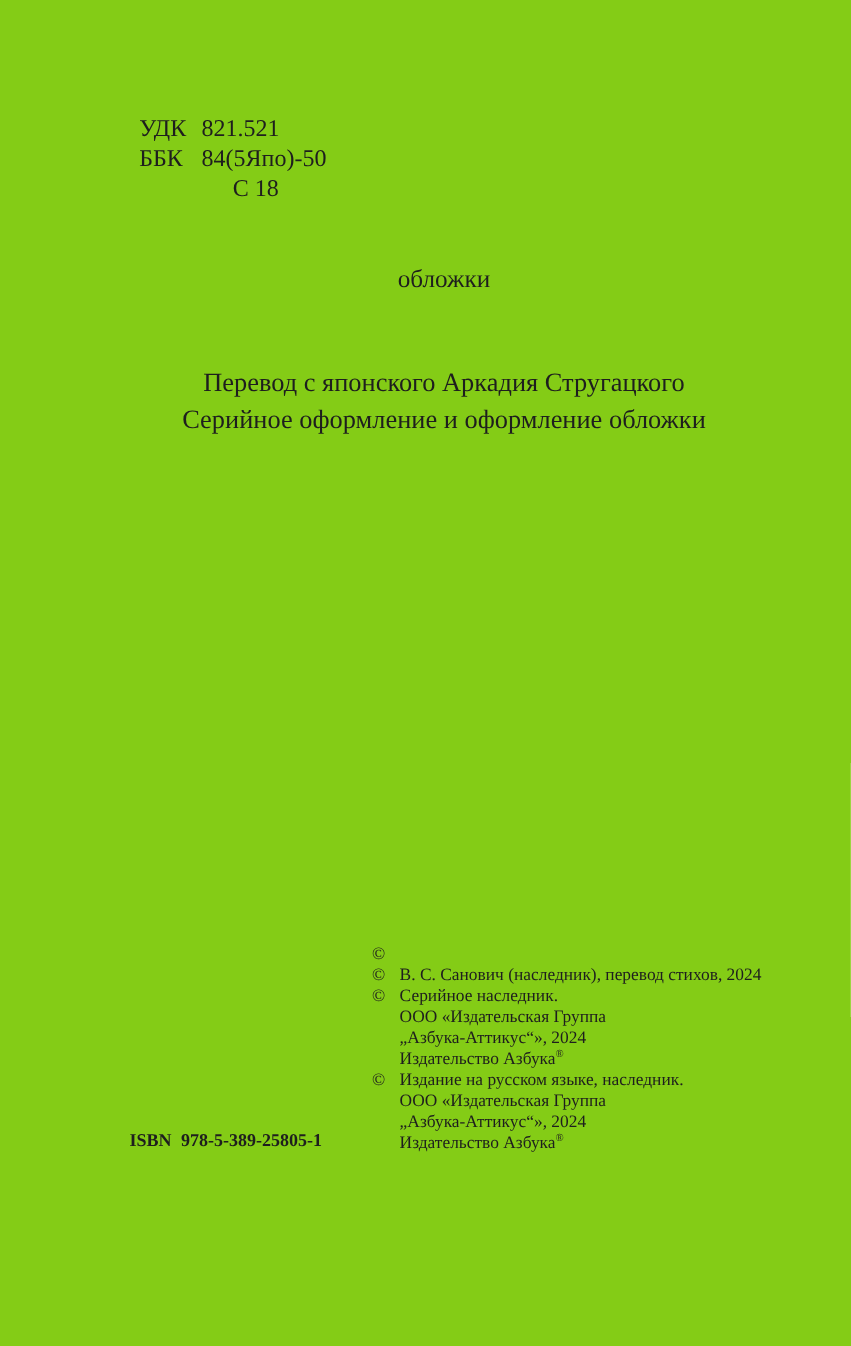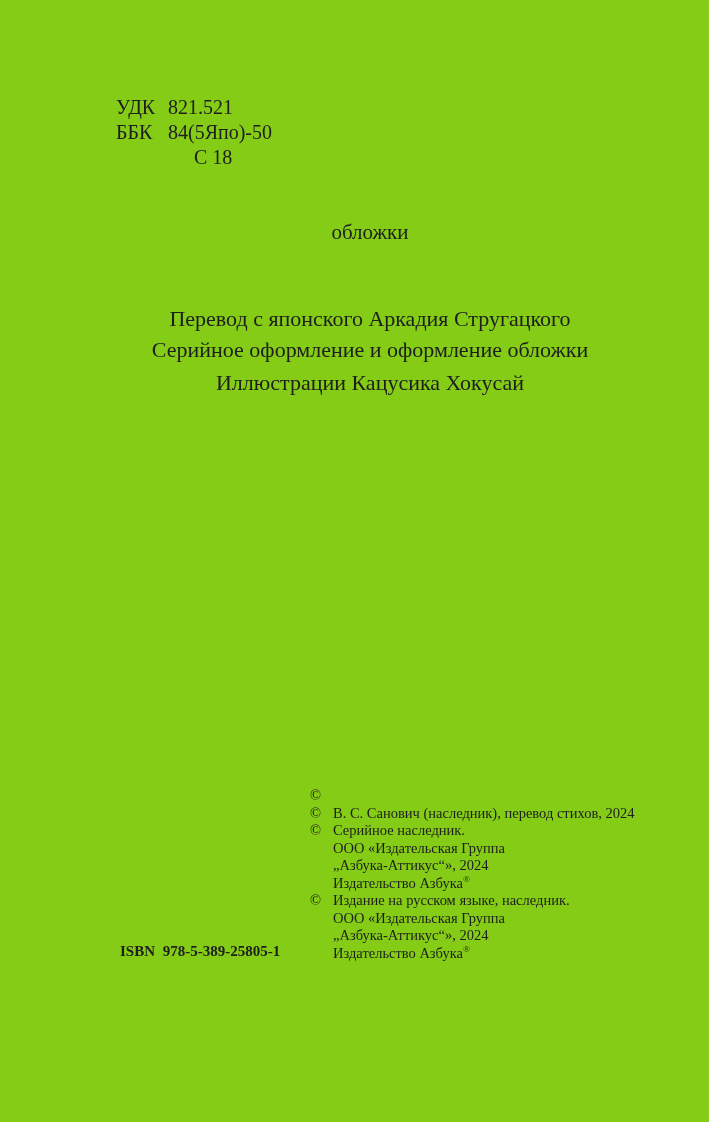--- a/index.html
+++ b/index.html
@@ -73,21 +73,21 @@
   }
   sup.reg {
     font-size: 0.62em;
     vertical-align: super;
     line-height: 0;
   }
 
   
   .isbn {
     position: absolute;
-    left: 120px;
+    left: 108px;
     top: 943px;
     font-size: 15px;
     font-weight: bold;
     word-spacing: 4px;
     white-space: nowrap;
   }
 </style>
 </head>
 <body>
 
@@ -107,21 +107,20 @@
 
   <section class="center-col jp-title">
     <div>обложки</div>
   </section>
 
   <section class="center-col credits">
     <p class="credit-translation">Перевод с японского Аркадия Стругацкого</p>
     <p class="credit-design">
       <span>Серийное оформление и оформление обложки</span><br>
     </p>
-    <p class="credit-illustrations">Иллюстрации Кацусика Хокусай</p>
   </section>
 
   <section class="copyright-block">
 
     <div class="c-entry">
       <span class="c-sym">©</span>
     </div>
 
     <div class="c-entry">
       <span class="c-sym">©</span>

